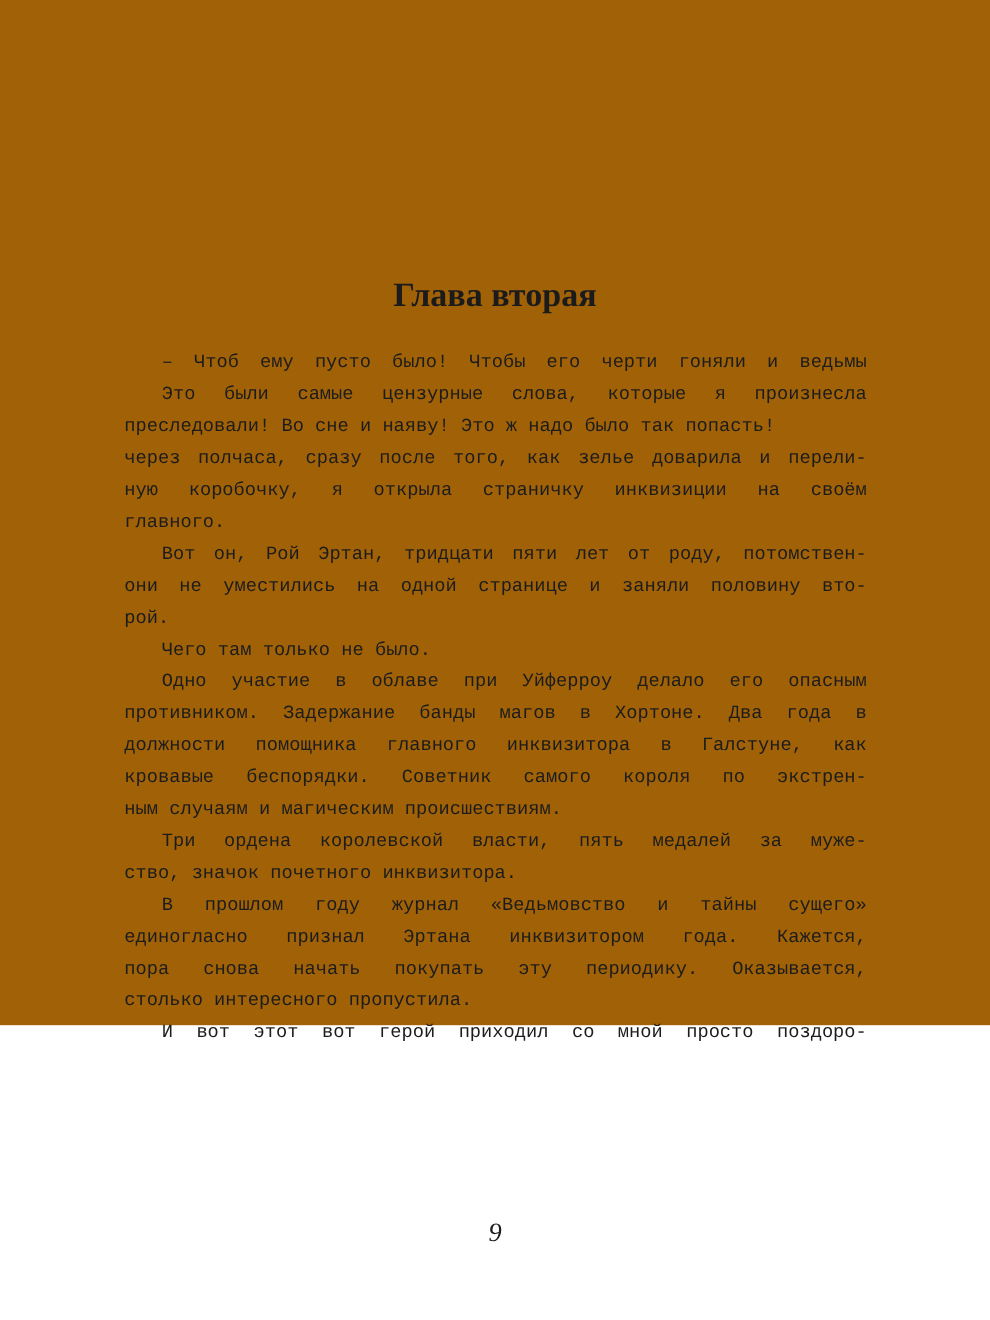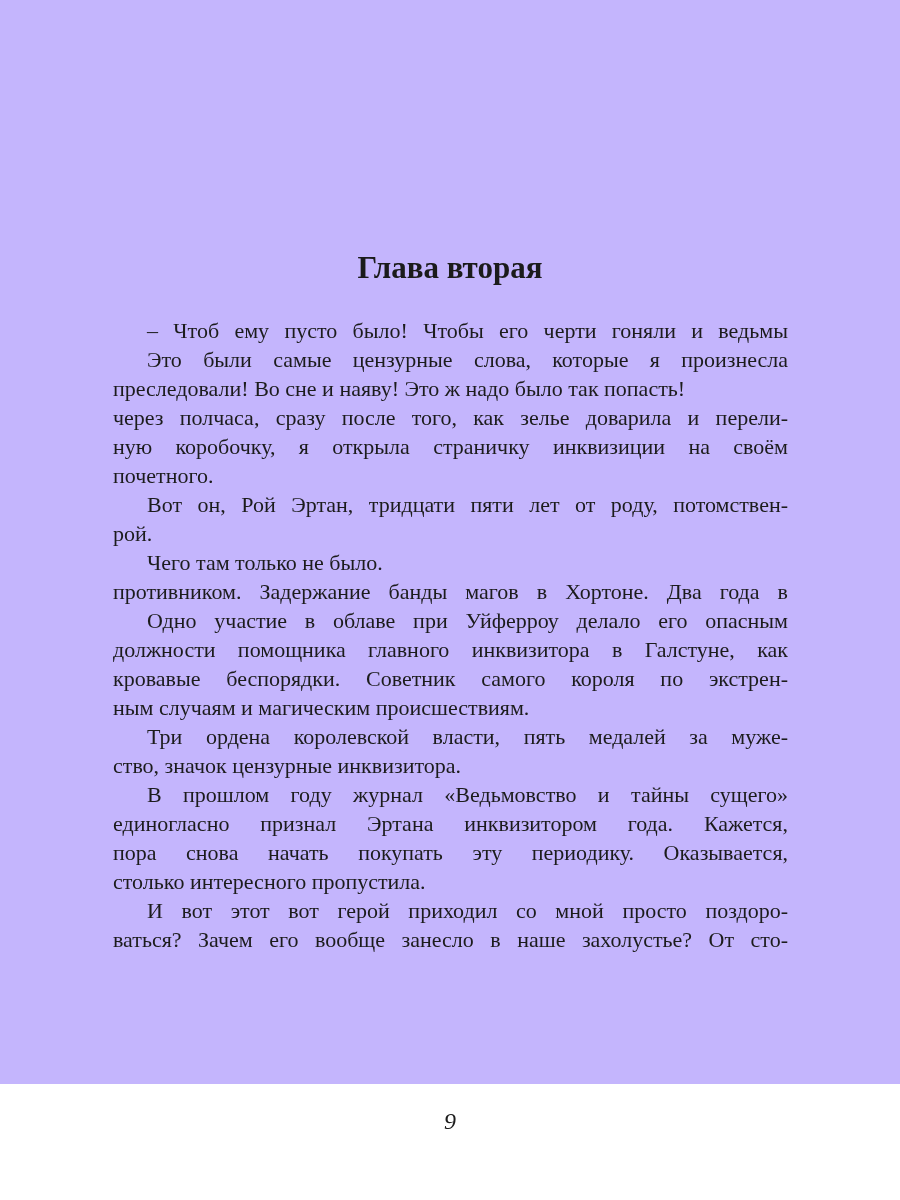--- a/index.html
+++ b/index.html
@@ -11,43 +11,43 @@
       width: 900px;
       height: 1200px;
       position: relative;
       overflow: hidden;
       color: #1a1a1a;
     }
     .page {
       position: absolute;
       left: 0; top: 0;
       width: 900px;
-      height: 1084px;
-      background: #c4b5fd;
+      height: 932px;
+      background: #a16207;
     }
     .chapter-title {
       position: absolute;
       top: 248px;
       left: 0;
       width: 900px;
       text-align: center;
       font-family: "Liberation Serif", "DejaVu Serif", serif;
       font-weight: bold;
       font-size: 31px;
       line-height: 40px;
       color: #1b1b1b;
       margin: 0;
     }
     .body-text {
       position: absolute;
       top: 316px;
       left: 113px;
       width: 675px;
-      font-family: Liberation Serif, serif;
-      font-size: 22px;
+      font-family: Liberation Mono, monospace;
+      font-size: 17px;
       line-height: 29px;
       color: #1c1c1c;
     }
     .line {
       display: block;
       height: 29px;
       white-space: nowrap;
       text-align: justify;
       text-align-last: justify;
     }
@@ -75,33 +75,33 @@
 
 <div class="page">
   <h1 class="chapter-title">Глава вторая</h1>
 
   <div class="body-text">
     <span class="line indent">– Чтоб ему пусто было! Чтобы его черти гоняли и ведьмы</span>
     <span class="line indent">Это были самые цензурные слова, которые я произнесла</span>
     <span class="line last">преследовали! Во сне и наяву! Это ж надо было так попасть!</span>
     <span class="line">через полчаса, сразу после того, как зелье доварила и перели-</span>
     <span class="line">ную коробочку, я открыла страничку инквизиции на своём</span>
-    <span class="line last">почетного.</span>
+    <span class="line last">главного.</span>
     <span class="line indent">Вот он, Рой Эртан, тридцати пяти лет от роду, потомствен-</span>
+    <span class="line">они не уместились на одной странице и заняли половину вто-</span>
     <span class="line last">рой.</span>
     <span class="line indent last">Чего там только не было.</span>
+    <span class="line indent">Одно участие в облаве при Уйферроу делало его опасным</span>
     <span class="line">противником. Задержание банды магов в Хортоне. Два года в</span>
-    <span class="line indent">Одно участие в облаве при Уйферроу делало его опасным</span>
     <span class="line">должности помощника главного инквизитора в Галстуне, как</span>
     <span class="line">кровавые беспорядки. Советник самого короля по экстрен-</span>
     <span class="line last">ным случаям и магическим происшествиям.</span>
     <span class="line indent">Три ордена королевской власти, пять медалей за муже-</span>
-    <span class="line last">ство, значок цензурные инквизитора.</span>
+    <span class="line last">ство, значок почетного инквизитора.</span>
     <span class="line indent">В прошлом году журнал «Ведьмовство и тайны сущего»</span>
     <span class="line">единогласно признал Эртана инквизитором года. Кажется,</span>
     <span class="line">пора снова начать покупать эту периодику. Оказывается,</span>
     <span class="line last">столько интересного пропустила.</span>
     <span class="line indent">И вот этот вот герой приходил со мной просто поздоро-</span>
-    <span class="line">ваться? Зачем его вообще занесло в наше захолустье? От сто-</span>
   </div>
 
   <div class="page-number">9</div>
 </div>
 
 </body></html>

